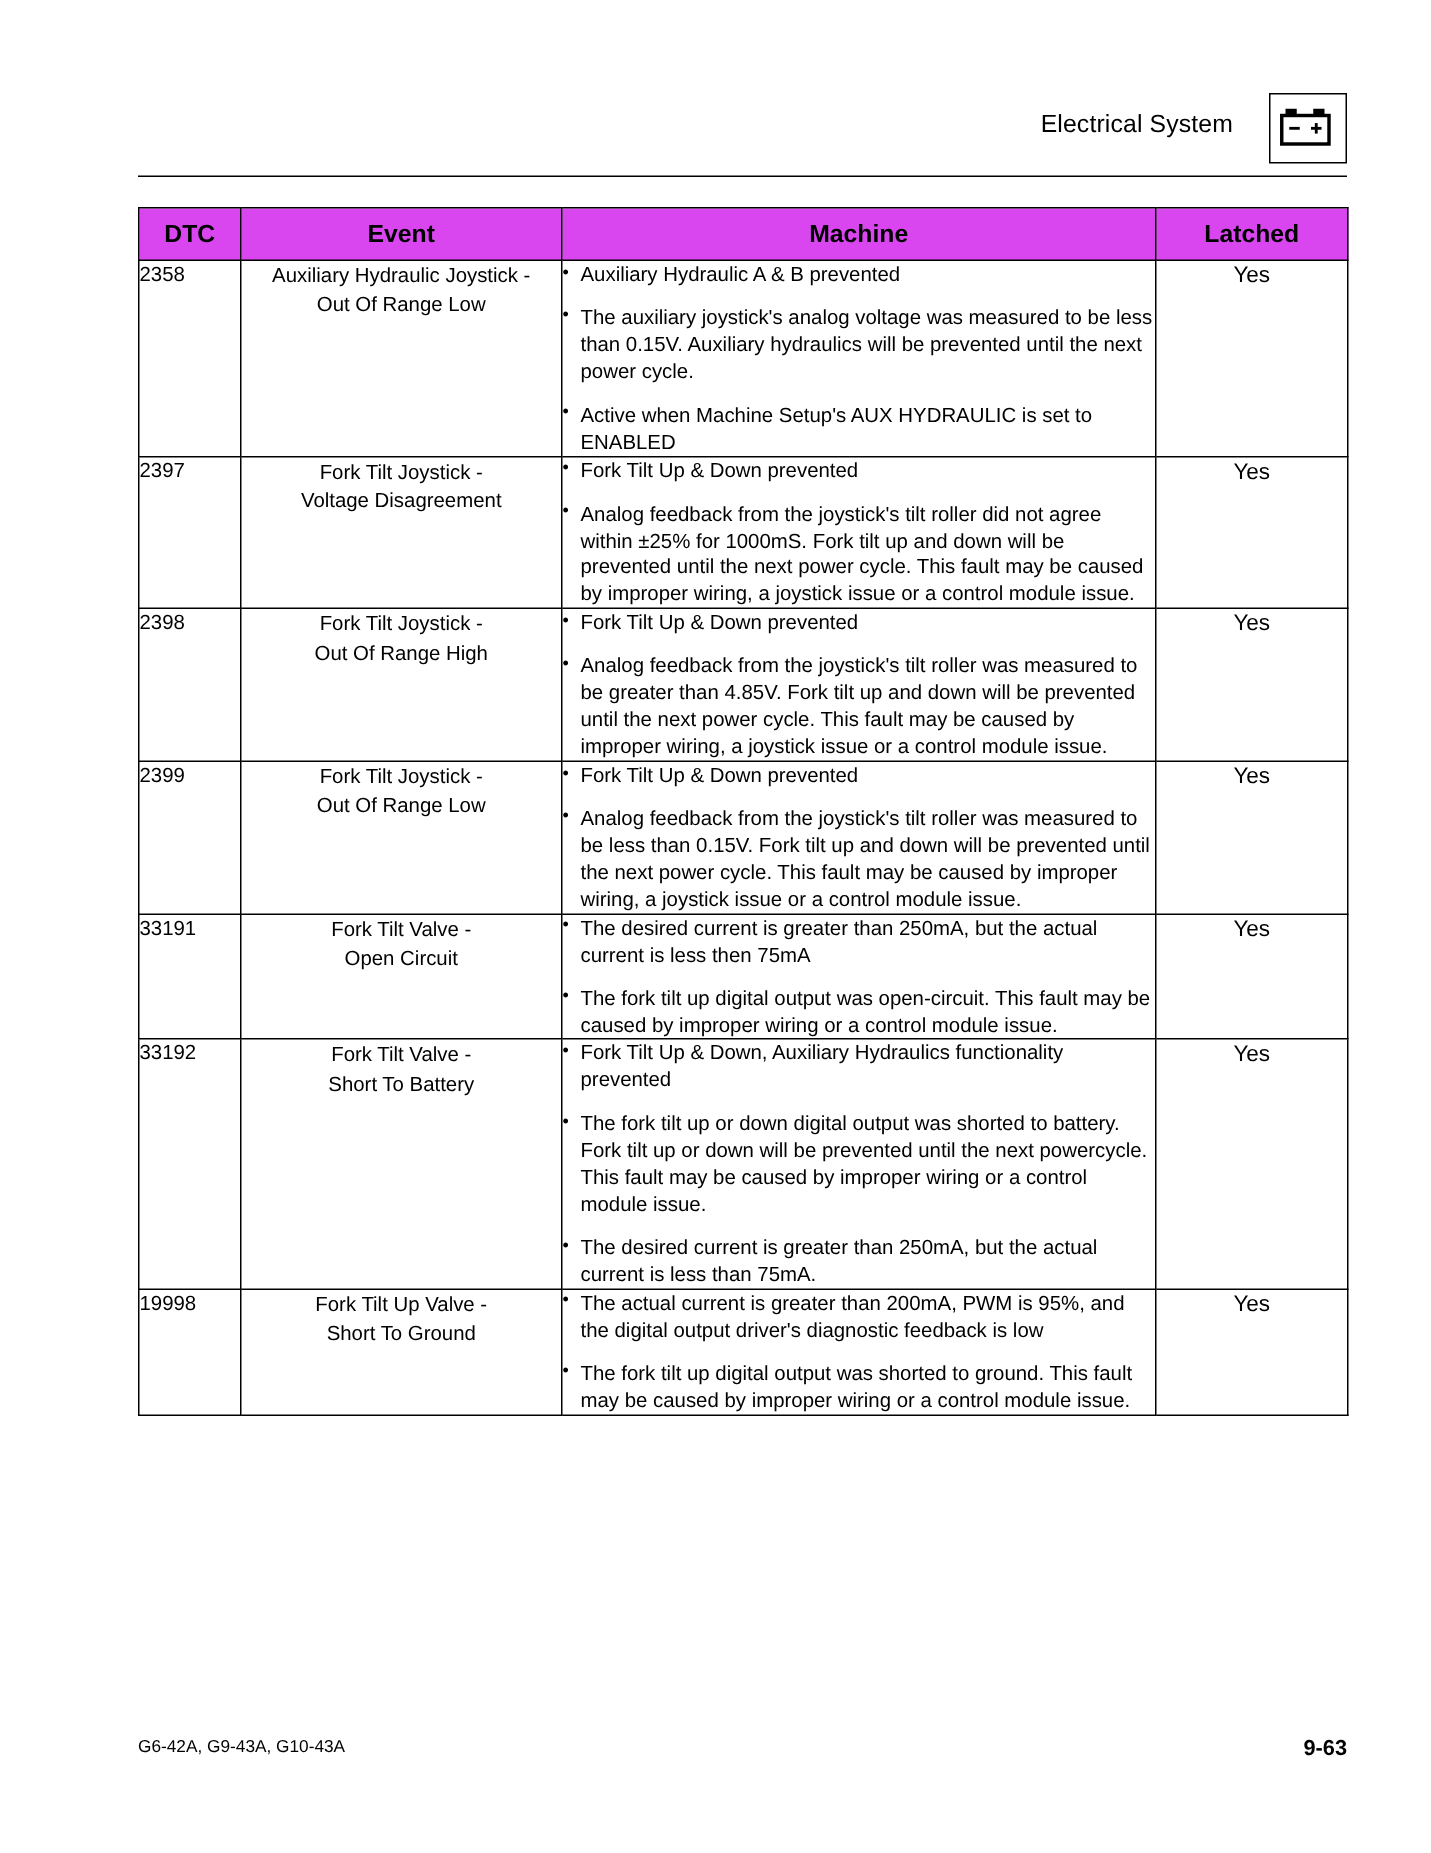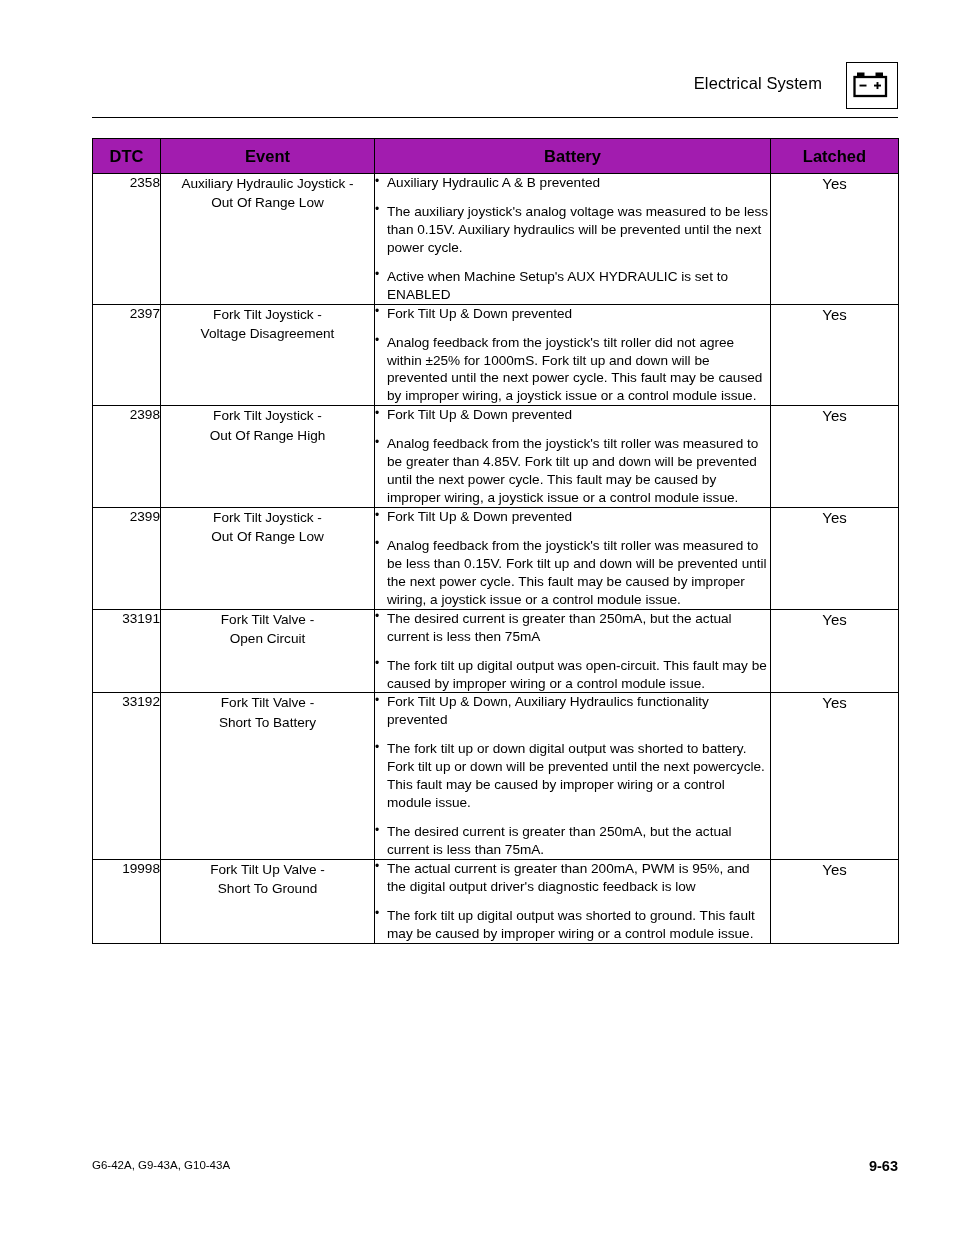--- a/index.html
+++ b/index.html
@@ -62,36 +62,36 @@
     width: 806px;
     border-collapse: collapse;
     table-layout: fixed;
   }
   #dtc-table td, #dtc-table th {
     border: 1.1px solid #000;
     vertical-align: top;
     padding: 0;
   }
   #dtc-table thead th {
-    background: #a21caf;
+    background: #d946ef;
     text-align: center;
     font-size: 16.5px;
     font-weight: bold;
     height: 34px;
     vertical-align: middle;
     padding: 0 2px;
   }
 
   .col-dtc    { width: 68px; }
   .col-event  { width: 214px; }
   .col-comment{ width: 396px; }
   .col-latched{ width: 128px; }
 
   td.cell-dtc {
-    text-align: right;
+    text-align: left;
     font-size: 13.6px;
     padding: 10px 2px 0 2px;
     line-height: 1.28;
   }
   td.cell-event {
     text-align: center;
     font-size: 13.6px;
     padding: 10px 8px 8px 8px;
     line-height: 1.42;
   }
@@ -174,21 +174,21 @@
   <colgroup>
     <col class="col-dtc">
     <col class="col-event">
     <col class="col-comment">
     <col class="col-latched">
   </colgroup>
   <thead>
     <tr>
       <th>DTC</th>
       <th>Event</th>
-      <th>Battery</th>
+      <th>Machine</th>
       <th>Latched</th>
     </tr>
   </thead>
   <tbody id="dtc-table-body">
       <tr>
         <td class="cell-dtc">2358</td>
         <td class="cell-event">
           <div>Auxiliary Hydraulic Joystick -</div>
           <div>Out Of Range Low</div>
         </td>

